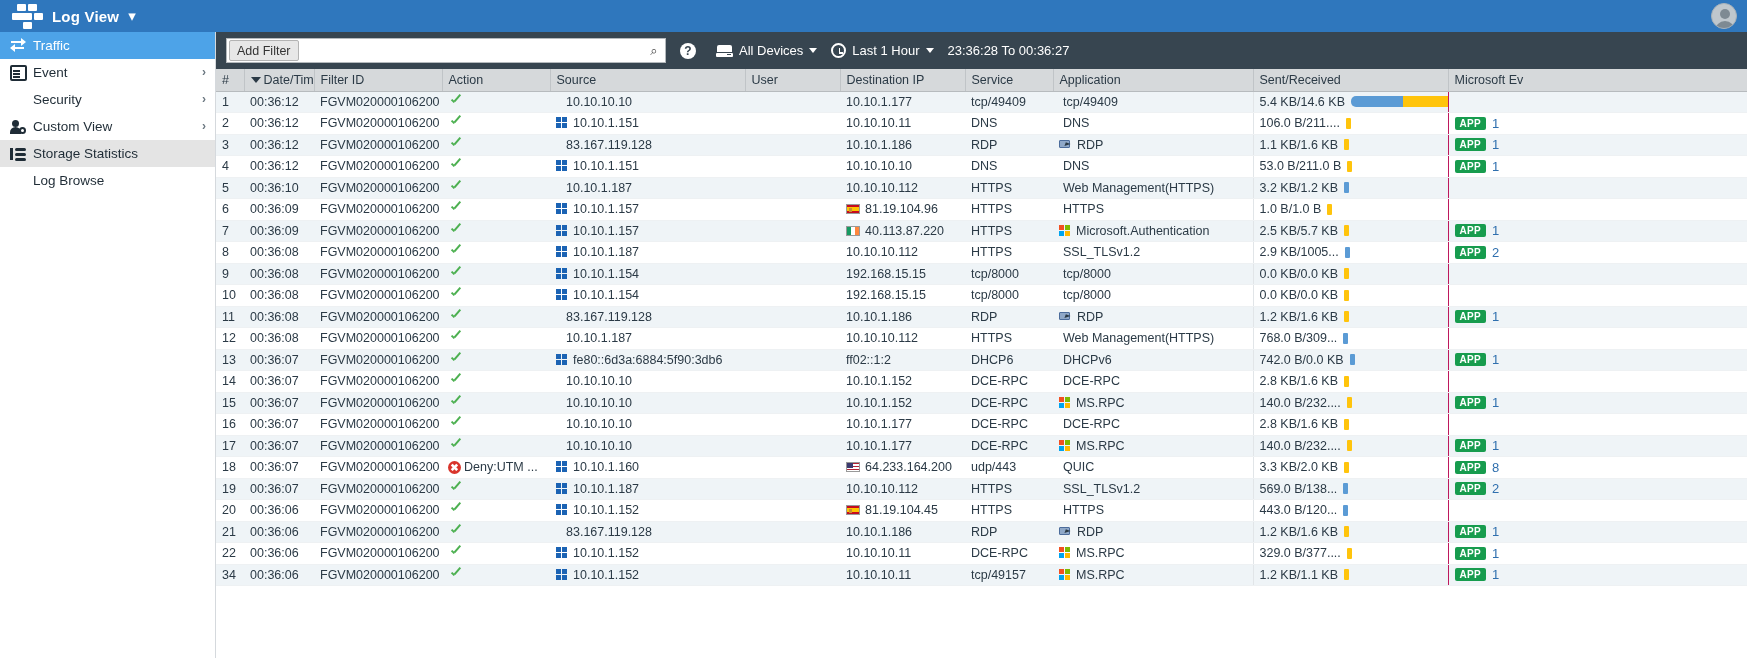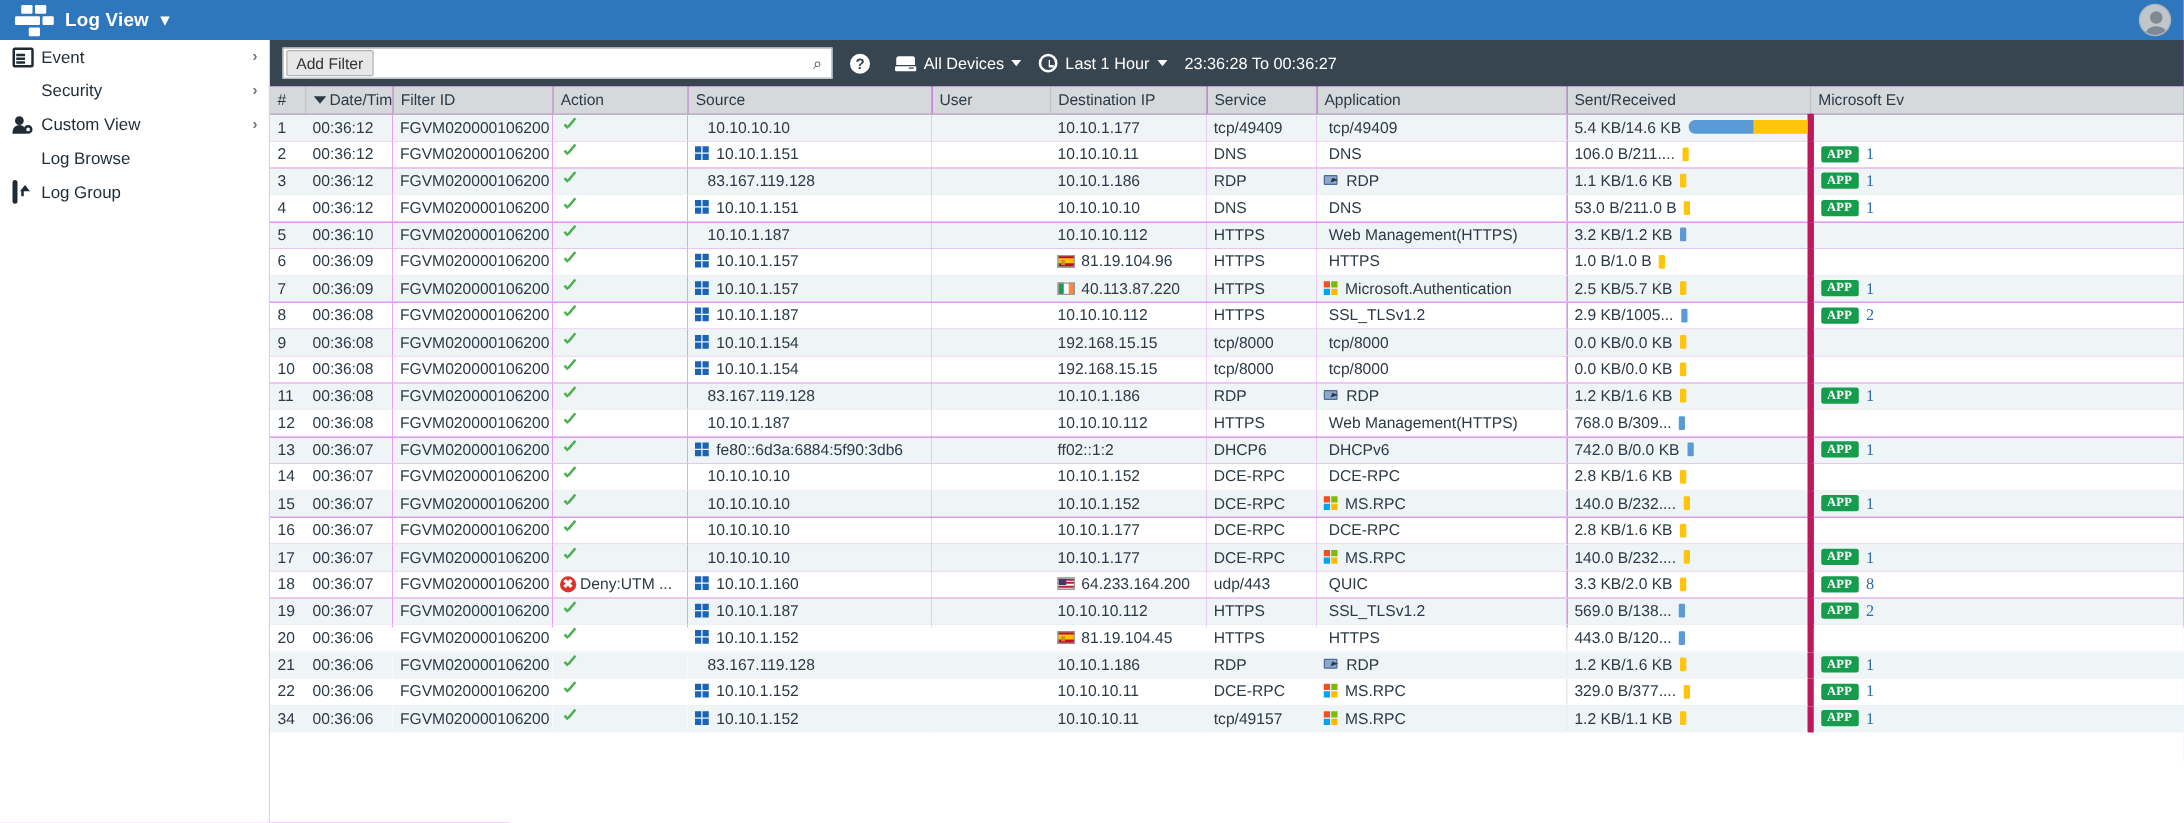--- a/index.html
+++ b/index.html
@@ -75,21 +75,21 @@
   .ic-storage .d1,.ic-storage .d2,.ic-storage .d3{position:absolute;left:5px;width:11px;height:3px;border-radius:2px;background:#1f2c36;}
   .ic-storage .d1{top:2px;}.ic-storage .d2{top:7px;}.ic-storage .d3{top:12px;}
   .ic-browse{width:15px;height:15px;border-radius:3px;background:#1f2c36;margin-top:1px;position:relative;}
   .ic-browse .gl{position:absolute;left:3px;top:2px;width:9px;height:11px;border:1.5px solid #fff;border-radius:50%;}
   .ic-browse .gl2{position:absolute;left:1px;top:6px;width:13px;height:2px;background:#fff;}
   .ic-group{width:15px;height:15px;border:2px solid #1f2c36;border-radius:2px;margin-top:1px;position:relative;}
   .ic-group .ar{position:absolute;left:3.5px;top:2px;width:0;height:0;border-left:4px solid transparent;border-right:4px solid transparent;border-bottom:5px solid #1f2c36;}
   .ic-group .st{position:absolute;left:5px;top:6px;width:2px;height:5px;background:#1f2c36;}
 
   
-  #main { position:absolute; left:216px; top:32px; width:1531px; height:470px; background:#d946ef; }
+  #main { position:absolute; left:216px; top:32px; width:1531px; height:470px; background:#0369a1; }
 
   #toolbar {
     height:37px; background:#374550; display:flex; align-items:center; padding:0 6px;
   }
   #filter-box {
     flex:0 0 auto; width:440px; height:25px; background:#fff; border:1px solid #b4b9bd;
     display:flex; align-items:center; position:relative; margin-left:4px;
   }
   #add-filter-btn {
     height:21px; margin-left:2px; padding:0 7px;
@@ -126,21 +126,21 @@
     border-bottom:1px solid #b7bbbe; white-space:nowrap; overflow:hidden;
   }
   table.logtbl td {
     height:21.5px; font-size:12.5px; padding:0 6px; white-space:nowrap; overflow:hidden;
     border-bottom:1px solid #eef1f3; color:#2b3a46;
   }
   table.logtbl tr.odd td { background:#eff4f7; }
   table.logtbl tr.even td { background:#ffffff; }
   td.c-num{ color:#3a4a56; }
   td.c-sent{ border-left:1px solid #e1e5e8; }
-  td.c-sec { border-left:5px solid #be185d;font-family:Liberation Serif, serif; }
+  td.c-sec { border-left:1px solid #be185d; }
   .cellflex{display:flex;align-items:center;}
   .sort-arrow{display:inline-block;width:0;height:0;margin-right:3px;vertical-align:middle;
     border-left:5px solid transparent;border-right:5px solid transparent;border-top:6px solid #2b3a46;}
 
   
   .ok-check{display:inline-block;width:12px;height:12px;position:relative;margin-left:2px;}
   .ok-check:before{content:"";position:absolute;left:1px;top:4px;width:4px;height:2px;background:#4cb050;transform:rotate(45deg);}
   .ok-check:after{content:"";position:absolute;left:3px;top:1px;width:9px;height:2.2px;background:#4cb050;transform:rotate(-50deg);}
   .deny-x{display:inline-block;width:13px;height:13px;border-radius:50%;background:#d9342b;color:#fff;
     font-size:10px;line-height:13px;text-align:center;font-weight:bold;margin-right:3px;flex:0 0 13px;}
@@ -194,20 +194,29 @@
   </div>
   <span class="app-title">Log View</span>
   <span class="title-chev">▾</span>
   <div id="user-avatar">
     <div class="head"></div>
       <div class="body"></div>
   </div>
 </div>
 
 <div id="sidebar">
+  <div class="nav-item active">
+    <span class="nicon ic-traffic">
+        <span class="a"></span>
+        <span class="b"></span>
+        <span class="ar1"></span>
+        <span class="ar2"></span>
+      </span>
+    <span class="label">Traffic</span>
+  </div>
   <div class="nav-item">
     <span class="nicon ic-event">
         <span class="l"></span>
       </span>
     <span class="label">Event</span>
     <span class="chev">›</span>
   </div>
   <div class="nav-item">
     <span class="nicon"><span class="ic-shield"><span class="ck"></span></span></span>
     <span class="label">Security</span>
@@ -215,27 +224,32 @@
   </div>
   <div class="nav-item">
     <span class="nicon ic-custom">
         <span class="h"></span>
         <span class="bd"></span>
         <span class="g"></span>
       </span>
     <span class="label">Custom View</span>
     <span class="chev">›</span>
   </div>
+  <div class="nav-item hover">
+    <span class="nicon ic-storage">
+        <span class="bar"></span>
+        <span class="d1"></span>
+        <span class="d2"></span>
+        <span class="d3"></span>
+      </span>
+    <span class="label">Storage Statistics</span>
+  </div>
   <div class="nav-item">
     <span class="nicon"><span class="ic-browse"><span class="gl"></span><span class="gl2"></span></span></span>
     <span class="label">Log Browse</span>
-  </div>
-  <div class="nav-item">
-    <span class="nicon"><span class="ic-group"><span class="ar"></span><span class="st"></span></span></span>
-    <span class="label">Log Group</span>
   </div>
 </div>
 
 <div id="main">
 
   <div id="toolbar">
     <div id="filter-box">
       <div id="add-filter-btn">Add Filter</div>
       <input id="filter-input" type="text" placeholder="" style="">
       <span id="filter-search-icon">⌕</span>

